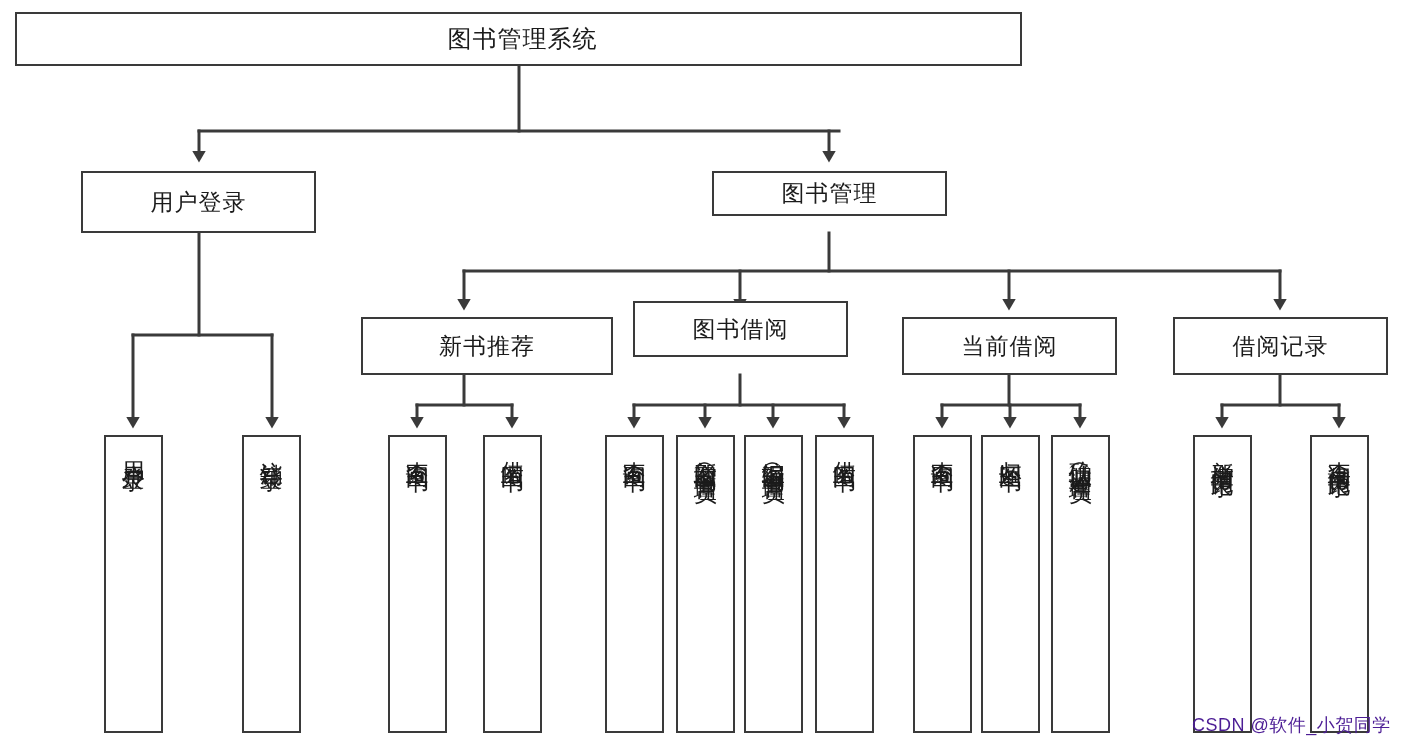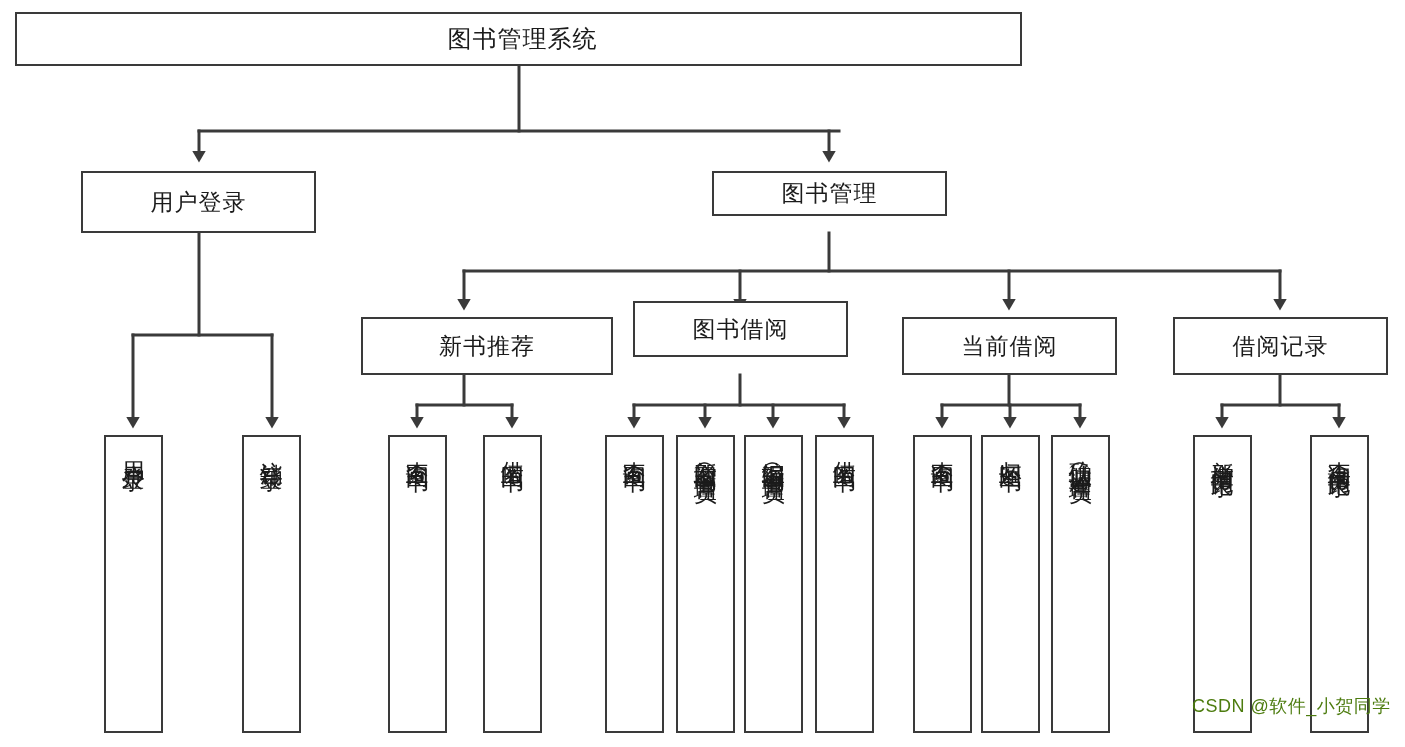--- a/index.html
+++ b/index.html
@@ -54,23 +54,23 @@
     letter-spacing: 3px;
     font-size: 23px;
     text-align: left;
   }
   .node.root .node-label {
     font-size: 24px;
   }
   #watermark {
     position: absolute;
     left: 1192px;
-    top: 694px;
+    top: 713px;
     font-size: 18px;
-    color: #4d7c0f;
+    color: #4c1d95;
     letter-spacing: 0.5px;
     white-space: nowrap;
     z-index: 5;
     font-family: "Liberation Sans", "DejaVu Sans", sans-serif;
   }
 </style>
 </head>
 <body>
 
 <div id="canvas">

